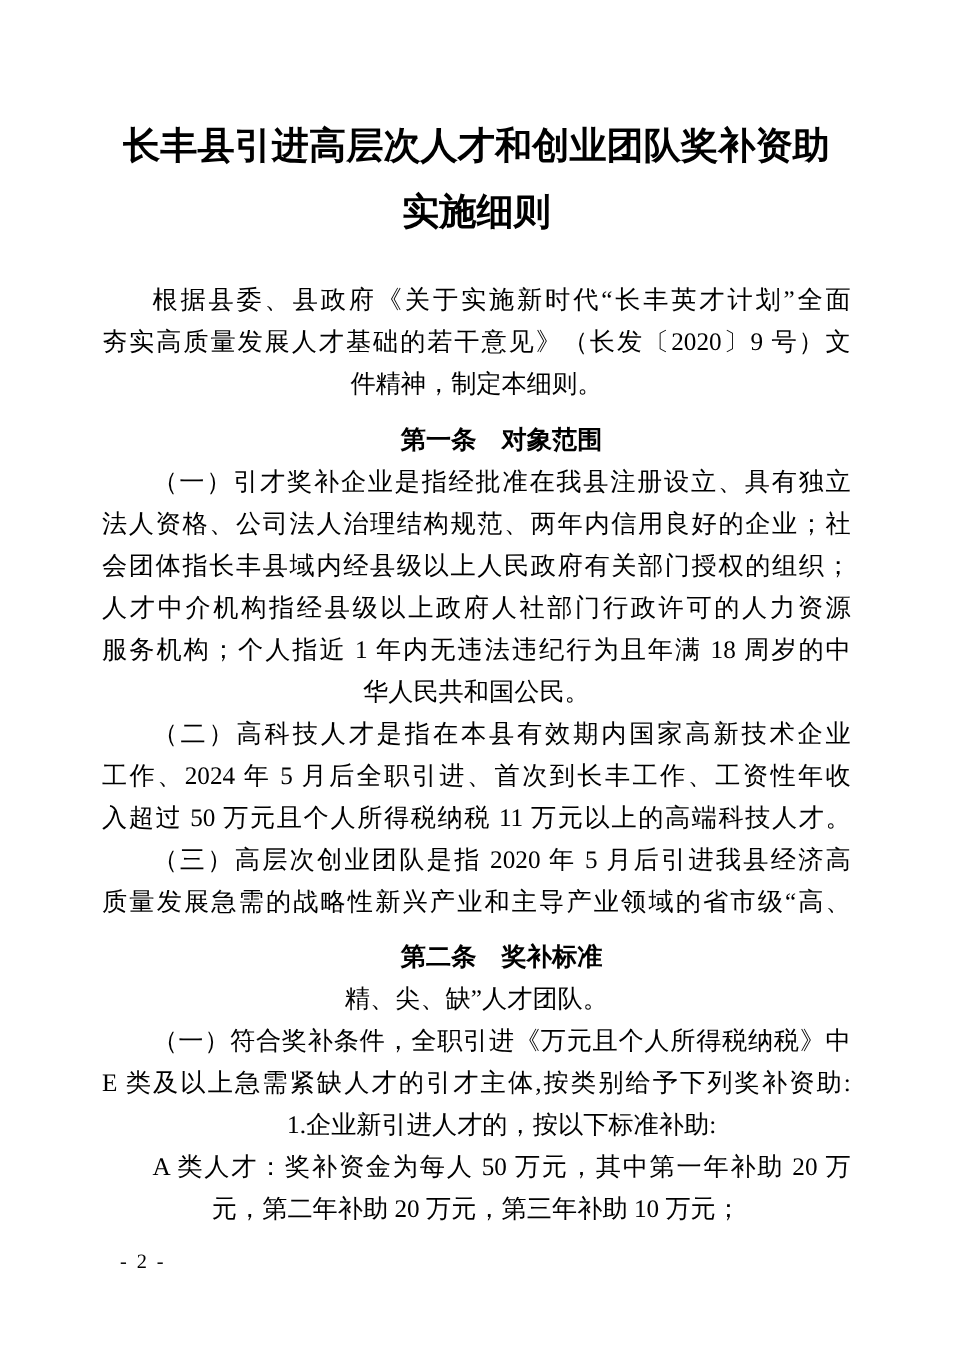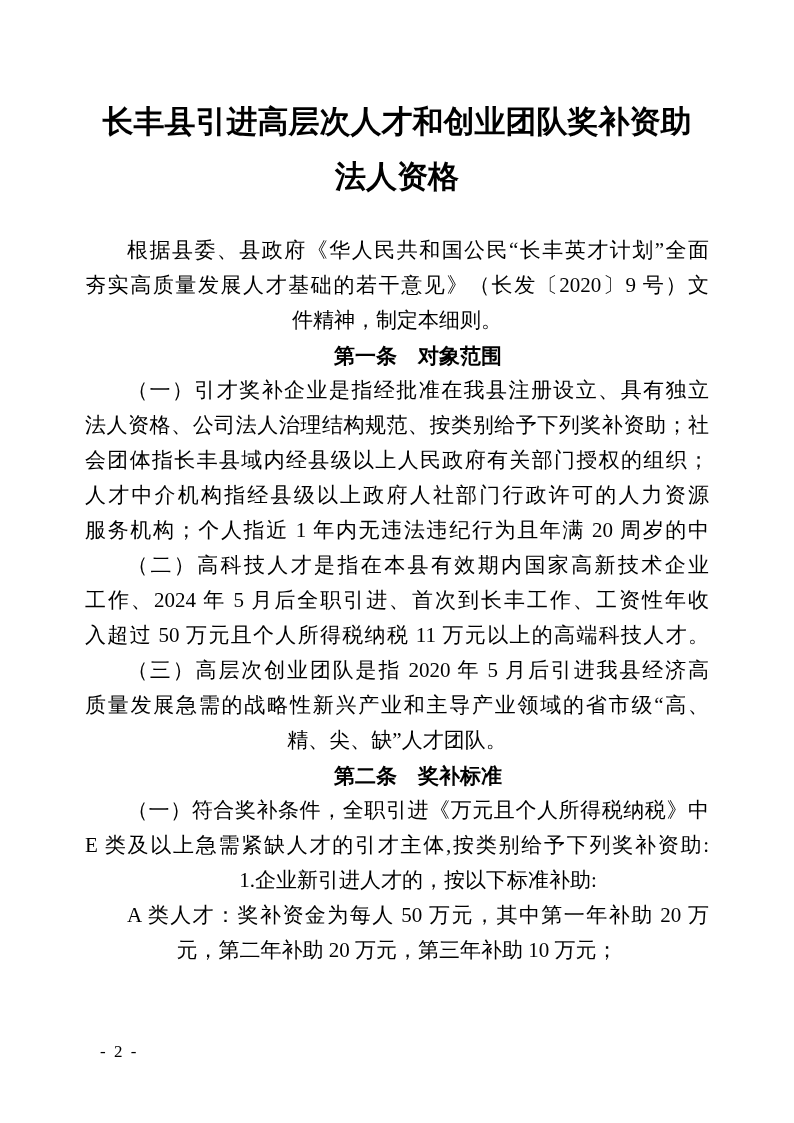--- a/index.html
+++ b/index.html
@@ -43,57 +43,59 @@
   .line.just {
     text-align: justify;
     text-align-last: justify;
   }
   .line.indent {
     text-indent: 2em;
   }
   .line.heading {
     font-family: "Liberation Sans", sans-serif;
     font-weight: 700;
+    margin-top: 11px;
   }
   .footer {
     position: absolute;
     top: 1040px;
     left: 100px;
     font-size: 17px;
     line-height: 24px;
     letter-spacing: 2px;
   }
 </style>
 </head>
 <body>
 
 <div class="sheet">
 
   <div class="doc-title">
     <div>长丰县引进高层次人才和创业团队奖补资助</div>
-    <div>法人资格</div>
+    <div>实施细则</div>
   </div>
 
   <div class="doc-body">
-    <div class="line indent just">根据县委、县政府《华人民共和国公民“长丰英才计划”全面</div>
+    <div class="line indent just">根据县委、县政府《关于实施新时代“长丰英才计划”全面</div>
     <div class="line just">夯实高质量发展人才基础的若干意见》（长发〔2020〕9 号）文</div>
     <div class="line">件精神，制定本细则。</div>
     <div class="line indent heading">第一条　对象范围</div>
     <div class="line indent just">（一）引才奖补企业是指经批准在我县注册设立、具有独立</div>
-    <div class="line just">法人资格、公司法人治理结构规范、按类别给予下列奖补资助；社</div>
+    <div class="line just">法人资格、公司法人治理结构规范、两年内信用良好的企业；社</div>
     <div class="line just">会团体指长丰县域内经县级以上人民政府有关部门授权的组织；</div>
     <div class="line just">人才中介机构指经县级以上政府人社部门行政许可的人力资源</div>
-    <div class="line just">服务机构；个人指近 1 年内无违法违纪行为且年满 20 周岁的中</div>
+    <div class="line just">服务机构；个人指近 1 年内无违法违纪行为且年满 18 周岁的中</div>
+    <div class="line">华人民共和国公民。</div>
     <div class="line indent just">（二）高科技人才是指在本县有效期内国家高新技术企业</div>
     <div class="line just">工作、2024 年 5 月后全职引进、首次到长丰工作、工资性年收</div>
     <div class="line just">入超过 50 万元且个人所得税纳税 11 万元以上的高端科技人才。</div>
     <div class="line indent just">（三）高层次创业团队是指 2020 年 5 月后引进我县经济高</div>
     <div class="line just">质量发展急需的战略性新兴产业和主导产业领域的省市级“高、</div>
+    <div class="line indent heading">第二条　奖补标准</div>
     <div class="line">精、尖、缺”人才团队。</div>
-    <div class="line indent heading">第二条　奖补标准</div>
     <div class="line indent just">（一）符合奖补条件，全职引进《万元且个人所得税纳税》中</div>
     <div class="line just">E 类及以上急需紧缺人才的引才主体,按类别给予下列奖补资助:</div>
     <div class="line indent">1.企业新引进人才的，按以下标准补助:</div>
     <div class="line indent just">A 类人才：奖补资金为每人 50 万元，其中第一年补助 20 万</div>
     <div class="line">元，第二年补助 20 万元，第三年补助 10 万元；</div>
   </div>
 
   <div class="footer">- 2 -</div>
 
 </div>

